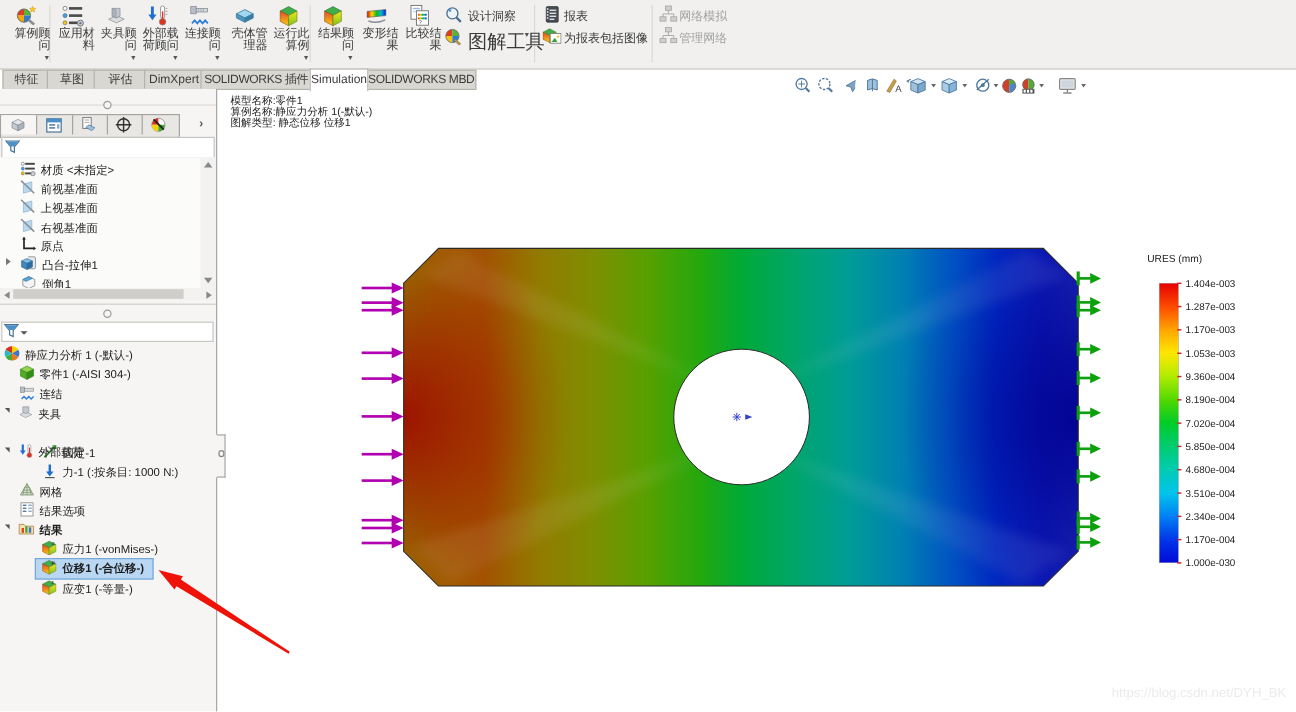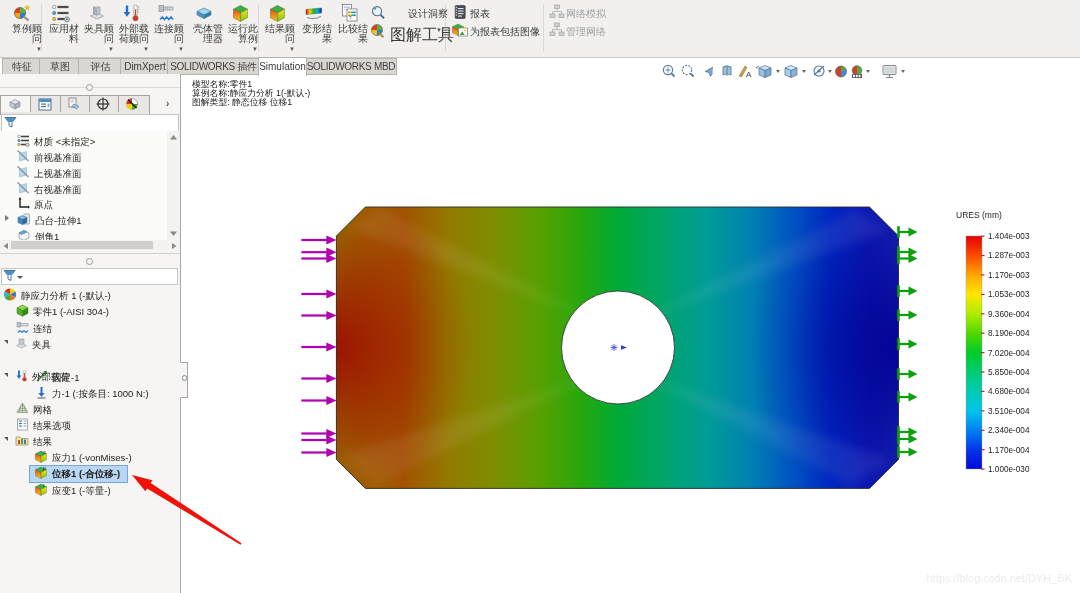--- a/index.html
+++ b/index.html
@@ -224,21 +224,21 @@
           <text x="9" y="17" font-size="4.5" fill="#444" font-family="Liberation Sans">?</text>
         </svg>
       </div>
       <div>比较结<br>果</div>
     </div>
 <div class="abs" style="left:370px;top:5px"><svg width="16" height="16" viewBox="0 0 16 16">
         <circle cx="7" cy="6.2" r="4.6" fill="#eef3f8" stroke="#4a6e8e" stroke-width="1.1"></circle>
         <line x1="10.4" y1="9.6" x2="14" y2="13.2" stroke="#4a6e8e" stroke-width="2"></line>
         <path d="M5 2 l.5 1 1 .2 -.8.7 .2 1.1 -.9-.5 -.9.5 .2-1.1 -.8-.7 1-.2z" fill="#3f8fd6"></path>
       </svg></div>
-<div class="abs" style="left:408px;top:7px;font-size:10px;color:#3a3a3a">设计洞察</div>
+<div class="abs" style="left:390px;top:7px;font-size:10px;color:#3a3a3a">设计洞察</div>
 <div class="abs" style="left:370px;top:23px"><svg width="16" height="16" viewBox="0 0 16 16">
         <path d="M7 7 L7 1.5 A5.5 5.5 0 0 0 1.5 7 Z" fill="#e23c1e"></path>
         <path d="M7 7 L1.5 7 A5.5 5.5 0 0 0 7 12.5 Z" fill="#f2c50e"></path>
         <path d="M7 7 L7 1.5 A5.5 5.5 0 0 1 12.5 7 Z" fill="#58b531"></path>
         <path d="M7 7 L12.5 7 A5.5 5.5 0 0 1 7 12.5 Z" fill="#2d7dd2"></path>
         <circle cx="7" cy="7" r="5.5" fill="none" stroke="#666" stroke-width=".7"></circle>
         <polygon points="9.5,9.5 14,13.5 12.3,14.6 8.4,10.6" fill="#b8934a" stroke="#8a6a30" stroke-width=".4"></polygon>
       </svg></div>
 <div class="abs" style="left:390px;top:25px;font-size:16px;color:#3a3a3a">图解工具</div>
 <div class="abs" style="left:436px;top:27px;font-size:6px;color:#555">▼</div>
@@ -497,21 +497,21 @@
 <div class="trow" style="left:16px;top:343.5px"><svg width="13" height="13" viewBox="0 0 13 13">
           <rect x="1.5" y="1" width="10" height="11" fill="#fff" stroke="#888" stroke-width=".7"></rect>
           <rect x="3" y="2.5" width="3" height="1.1" fill="#4a7398"></rect>
           <rect x="3" y="5" width="3" height="1.1" fill="#4a7398"></rect>
           <rect x="3" y="7.5" width="3" height="1.1" fill="#4a7398"></rect>
           <rect x="7.5" y="2.5" width="3" height="1.1" fill="#88aac8"></rect>
           <rect x="7.5" y="5" width="3" height="1.1" fill="#88aac8"></rect>
           <rect x="7.5" y="7.5" width="3" height="1.1" fill="#88aac8"></rect>
         </svg>结果选项</div>
 <div class="abs" style="left:4px;top:363px;width:0;height:0;border-top:4px solid #555;border-left:4px solid transparent"></div>
-<div class="trow" style="left:15px;top:359.5px;font-weight:normal"><svg width="14" height="13" viewBox="0 0 14 13">
+<div class="trow" style="left:15px;top:359.5px;font-weight:bold"><svg width="14" height="13" viewBox="0 0 14 13">
           <path d="M1 3 h4 l1.5 1.5 H13 V11 H1Z" fill="#f4e0b0" stroke="#a8854a" stroke-width=".7"></path>
           <rect x="3" y="6" width="2" height="4" fill="#d84828"></rect>
           <rect x="6" y="4.5" width="2" height="5.5" fill="#48a838"></rect>
           <rect x="9" y="5.5" width="2" height="4.5" fill="#3f74c8"></rect>
         </svg>结果</div>
 <div class="trow" style="left:35px;top:376px"><svg width="13" height="13" viewBox="0 0 13 13">
           <use href="#scube"></use>
           <text x="8" y="4" font-size="4.5" fill="#333" font-family="Liberation Sans">σ</text>
         </svg>应力1 (-vonMises-)</div>
 <div class="abs" style="left:29px;top:391px;width:97px;height:16px;background:#b9d6f2;border:1px solid #74a7da"></div>

